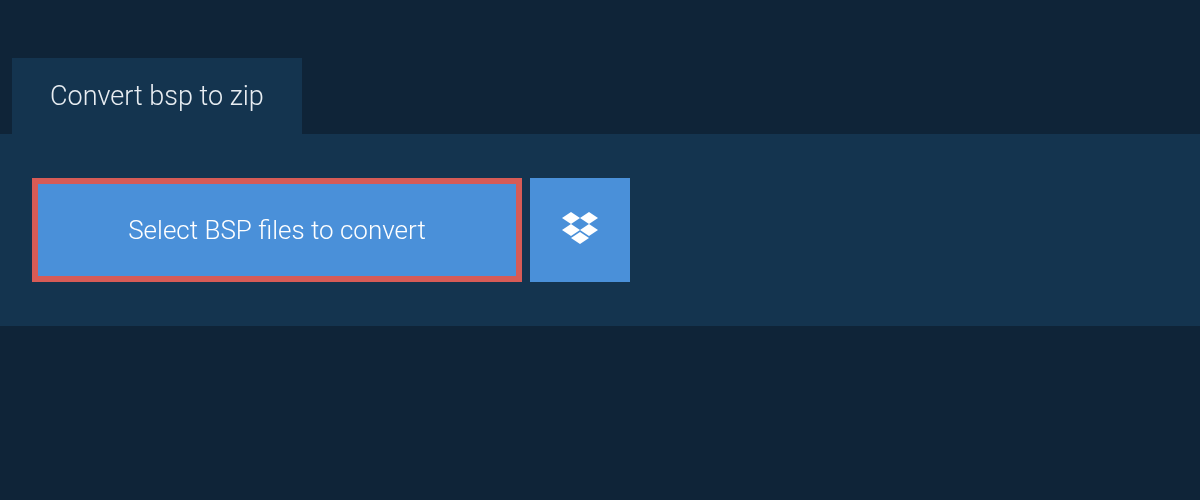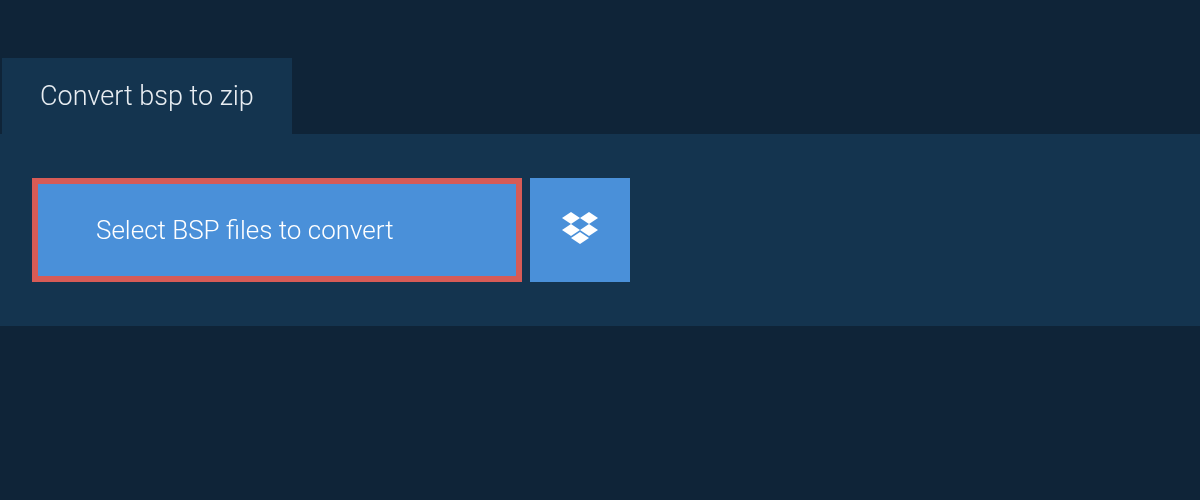--- a/index.html
+++ b/index.html
@@ -8,21 +8,21 @@
       box-sizing: border-box;
     }
     body {
       width: 1200px;
       height: 500px;
       background: #0f2438;
       font-family: -apple-system, BlinkMacSystemFont, "Segoe UI", Roboto, sans-serif;
       overflow: hidden;
     }
     .tab-container {
-      margin-left: 2px;
+      margin-left: 12px;
     }
     .tab {
       display: inline-block;
       background: #14344f;
       color: #e8edf2;
       font-size: 27px;
       font-weight: 300;
       padding: 22px 38px;
       margin-top: 58px;
     }
@@ -32,25 +32,25 @@
       display: flex;
       align-items: center;
       gap: 8px;
     }
     .select-button {
       background: #4a90d9;
       border: 6px solid #d75b56;
       color: #ffffff;
       font-size: 26px;
       font-weight: 300;
-      padding: 30px 58px;
+      padding: 30px 76px;
       cursor: pointer;
       display: inline-flex;
       align-items: center;
-      justify-content: flex-start;
+      justify-content: center;
       min-width: 490px;
       height: 104px;
     }
     .dropbox-button {
       background: #4a90d9;
       color: #ffffff;
       cursor: pointer;
       display: inline-flex;
       align-items: center;
       justify-content: center;

